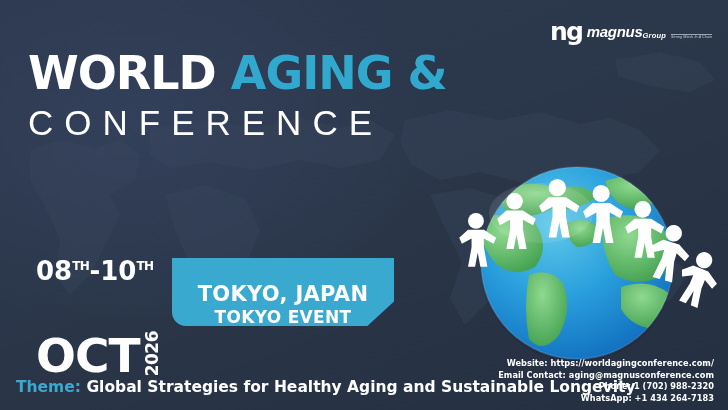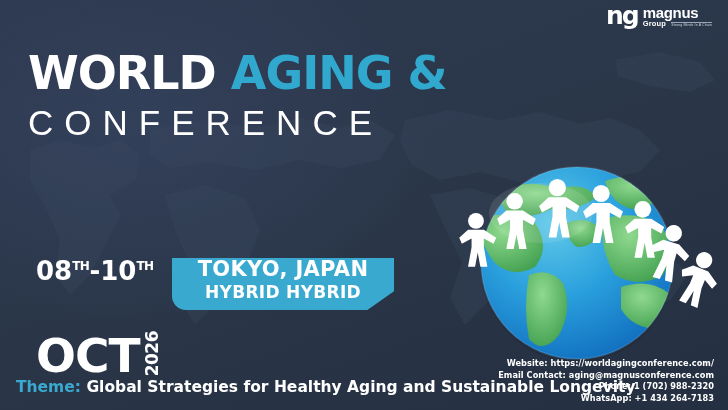--- a/index.html
+++ b/index.html
@@ -20,29 +20,29 @@
   
   #worldmap {
     position:absolute; inset:0;
     opacity:.30;
     pointer-events:none;
   }
   #worldmap path { fill:#3c4a61; }
 
   
   #logo {
-    position:absolute; top:4px; right:16px;
+    position:absolute; top:20px; right:16px;
     display:flex; align-items:center; gap:5px;
   }
   #logo .mark {
     font-size:25px; font-weight:bold; color:#ffffff;
     line-height:.95; letter-spacing:-2px;
     font-family:"DejaVu Sans", sans-serif;
   }
-  #logo .wordwrap { display:flex; flex-direction:column; line-height:1; }
+  #logo .wordwrap { display:flex; line-height:1;font-style:italic; }
   #logo .word { font-size:15px; font-weight:bold; color:#ffffff; letter-spacing:-.3px; }
   #logo .sub { display:flex; align-items:flex-end; gap:5px; }
   #logo .grp { font-size:7.5px; font-weight:bold; color:#ffffff; letter-spacing:.2px; }
   #logo .tag {
     font-size:3.6px; color:#c9d2dd; letter-spacing:.1px;
     border-top:1px solid #9aa6b5; padding-top:1px; white-space:nowrap;
   }
 
   
   #title { position:absolute; left:28px; top:24px;margin-top:27px; }
@@ -74,26 +74,26 @@
   .year {
     color:#ffffff; font-family:"DejaVu Sans", sans-serif;
     font-weight:bold; font-size:17px; letter-spacing:-.5px;
     writing-mode:vertical-rl; transform:rotate(180deg);
     margin-left:2px; margin-bottom:1px;
   }
 
   
   #badge {
     position:absolute; left:172px; top:258px;
-    width:222px; height:52px;
+    width:222px; height:68px;
     background:#3aa9cf;
     border-bottom-left-radius:14px;
     clip-path:polygon(0 0, 100% 0, 100% 64%, 88% 100%, 0 100%);
     display:flex; flex-direction:column;
-    align-items:center; justify-content:flex-start; gap:3px;
+    align-items:center; justify-content:flex-end; gap:3px;
   }
   #badge .city {
     color:#ffffff; font-family:"DejaVu Sans", sans-serif;
     font-weight:bold; font-size:21px; letter-spacing:.3px; line-height:22px;
   }
   #badge .mode {
     color:#ffffff; font-family:"DejaVu Sans", sans-serif;
     font-weight:bold; font-size:17px; letter-spacing:.3px; line-height:18px;
   }
 
@@ -154,21 +154,21 @@
   <div id="dateblock">
     <div class="daterange"><span>08</span><sup>TH</sup><span>-</span><span>10</span><sup>TH</sup></div>
     <div class="monthrow">
       <span class="month">OCT</span>
       <span class="year">2026</span>
     </div>
   </div>
 
   <div id="badge">
     <div class="city">TOKYO, JAPAN</div>
-    <div class="mode">HYBRID HYBRID</div>
+    <div class="mode">TOKYO EVENT</div>
   </div>
 
   <svg id="globe" viewBox="0 0 273 200">
     <defs>
       <radialGradient id="og" cx="38%" cy="30%" r="78%">
         <stop offset="0%" stop-color="#5ec8e8"></stop>
         <stop offset="48%" stop-color="#2aa0dd"></stop>
         <stop offset="100%" stop-color="#0f6bbd"></stop>
       </radialGradient>
       <radialGradient id="gl" cx="40%" cy="30%" r="80%">

